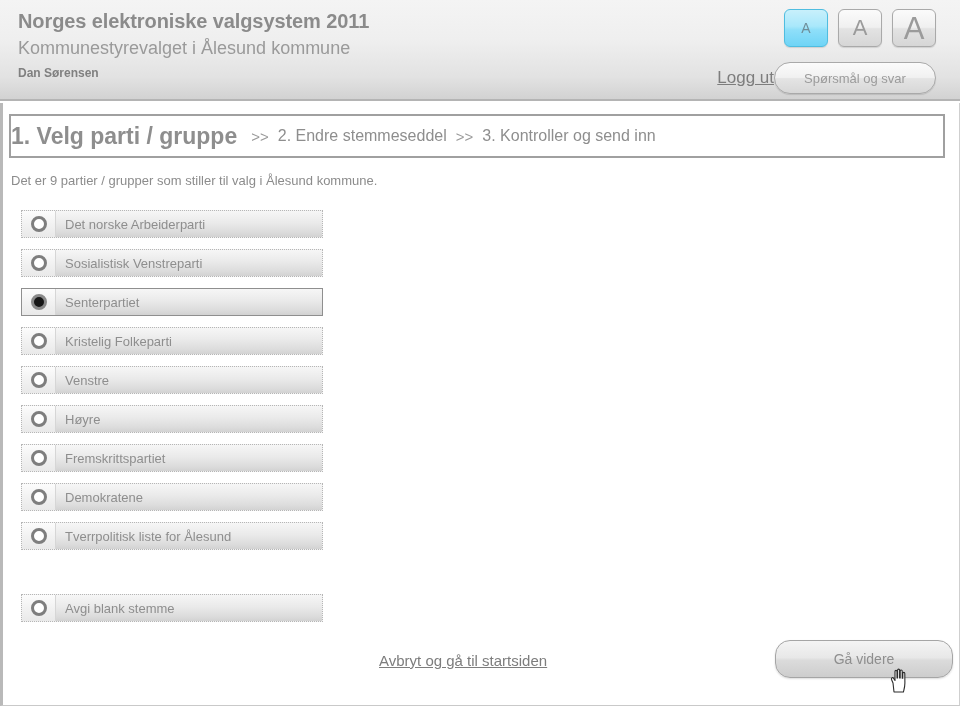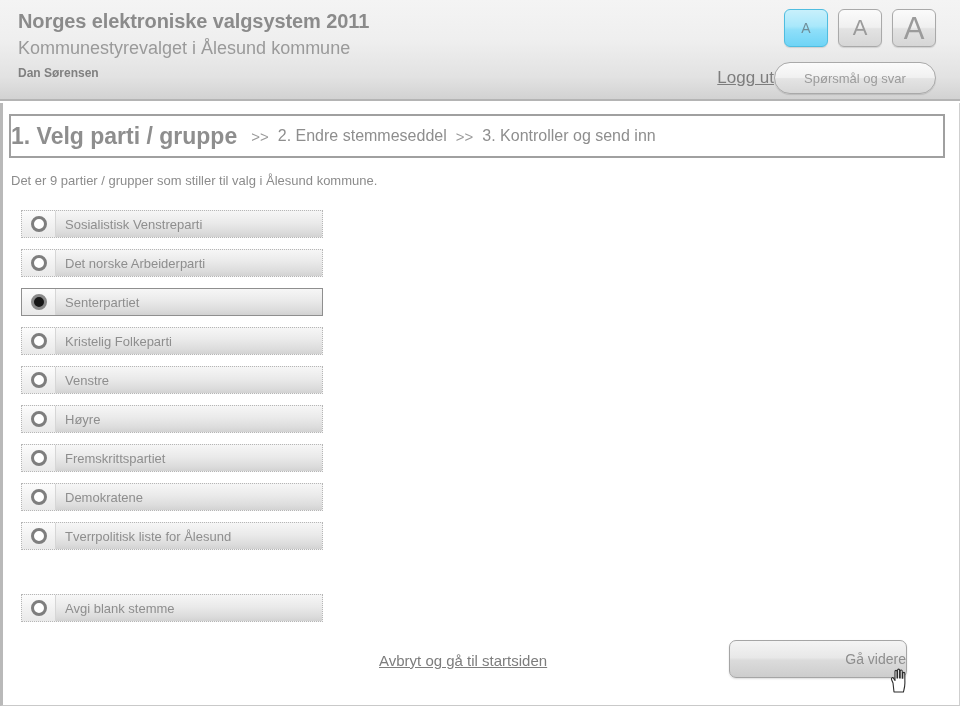--- a/index.html
+++ b/index.html
@@ -253,30 +253,30 @@
     left: 376px;
     top: 14px;
     font-size: 15px;
     color: #7d7d7d;
     text-decoration: underline;
     cursor: pointer;
     white-space: nowrap;
   }
   #next-btn {
     position: absolute;
-    left: 726px;
+    left: 772px;
     top: 2px;
     width: 178px;
     height: 38px;
-    border-radius: 7px;
+    border-radius: 15px;
     border: 1px solid #a5a5a5;
     background: linear-gradient(to bottom, #f4f4f4 0%, #e8e8e8 46%, #dbdbdb 54%, #cdcdcd 100%);
     display: flex;
     align-items: center;
-    justify-content: flex-end;
+    justify-content: center;
     font-size: 14px;
     color: #8e8e8e;
     box-sizing: border-box;
     cursor: pointer;
     box-shadow: 0 1px 2px rgba(0,0,0,0.14);
   }
   #cursor {
     position: absolute;
     left: 886px;
     top: 666px;
@@ -329,28 +329,28 @@
     </div>
 
     <div id="intro-text">Det er 9 partier / grupper som stiller til valg i Ålesund kommune.</div>
 
     <div id="party-list">
 
       <div class="party-row">
         <div class="radio-cell">
           <div class="radio"></div>
         </div>
+        <div class="label-cell">Det norske Arbeiderparti</div>
+      </div>
+
+      <div class="party-row">
+        <div class="radio-cell">
+          <div class="radio"></div>
+        </div>
         <div class="label-cell">Sosialistisk Venstreparti</div>
-      </div>
-
-      <div class="party-row">
-        <div class="radio-cell">
-          <div class="radio"></div>
-        </div>
-        <div class="label-cell">Det norske Arbeiderparti</div>
       </div>
 
       <div class="party-row selected">
         <div class="radio-cell">
           <div class="radio on"></div>
         </div>
         <div class="label-cell">Senterpartiet</div>
       </div>
 
       <div class="party-row">

